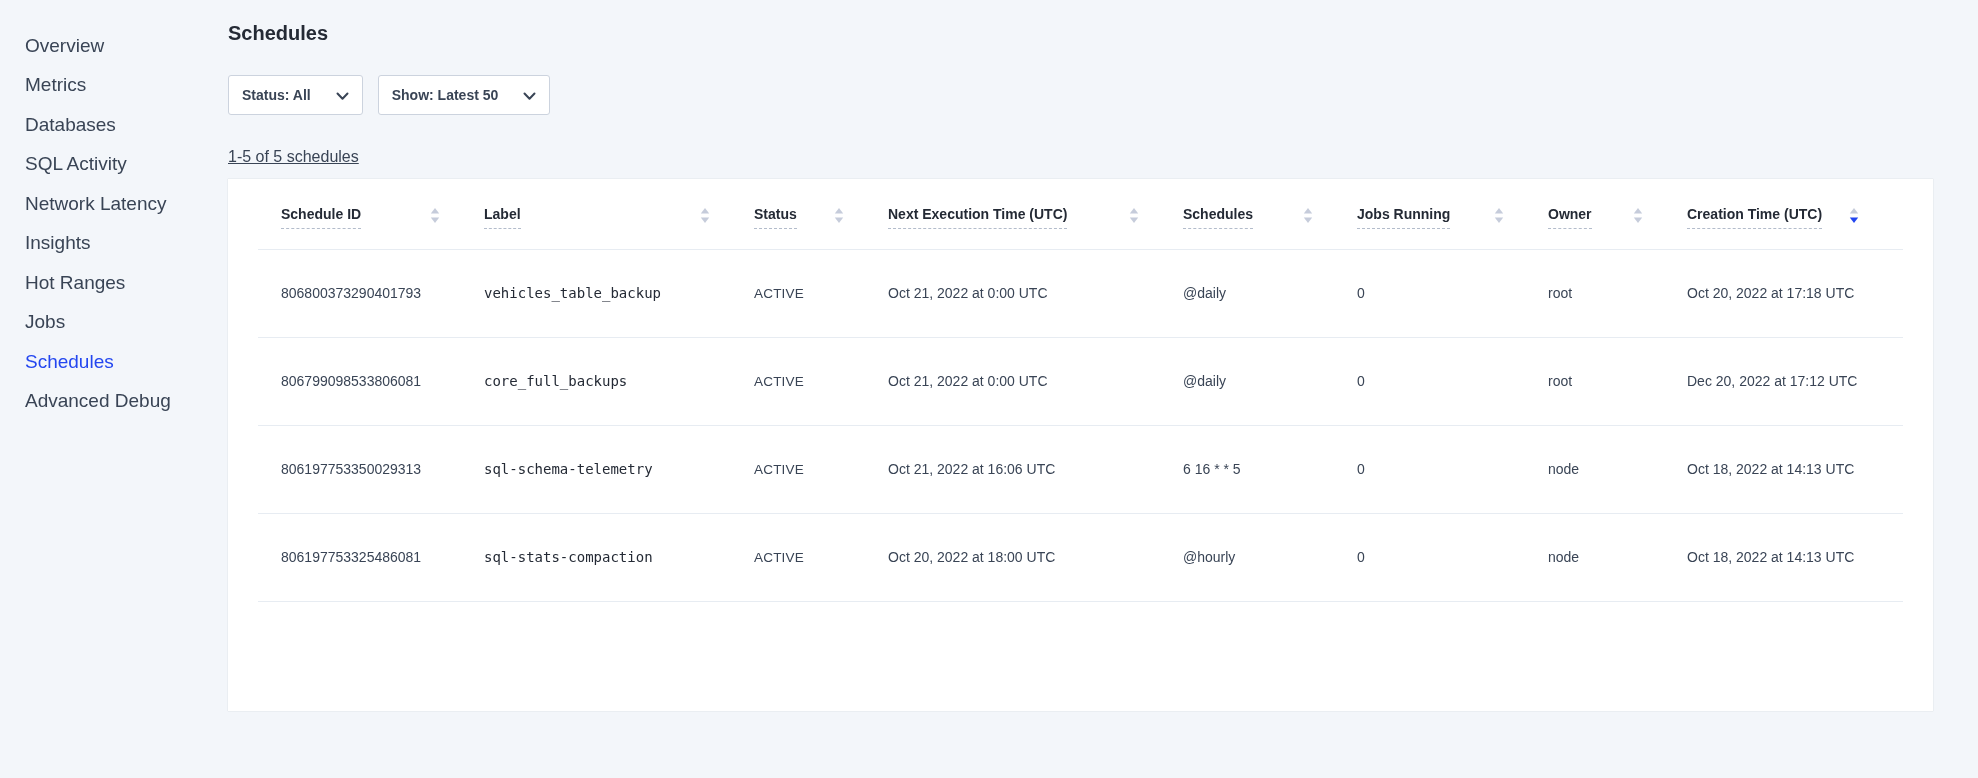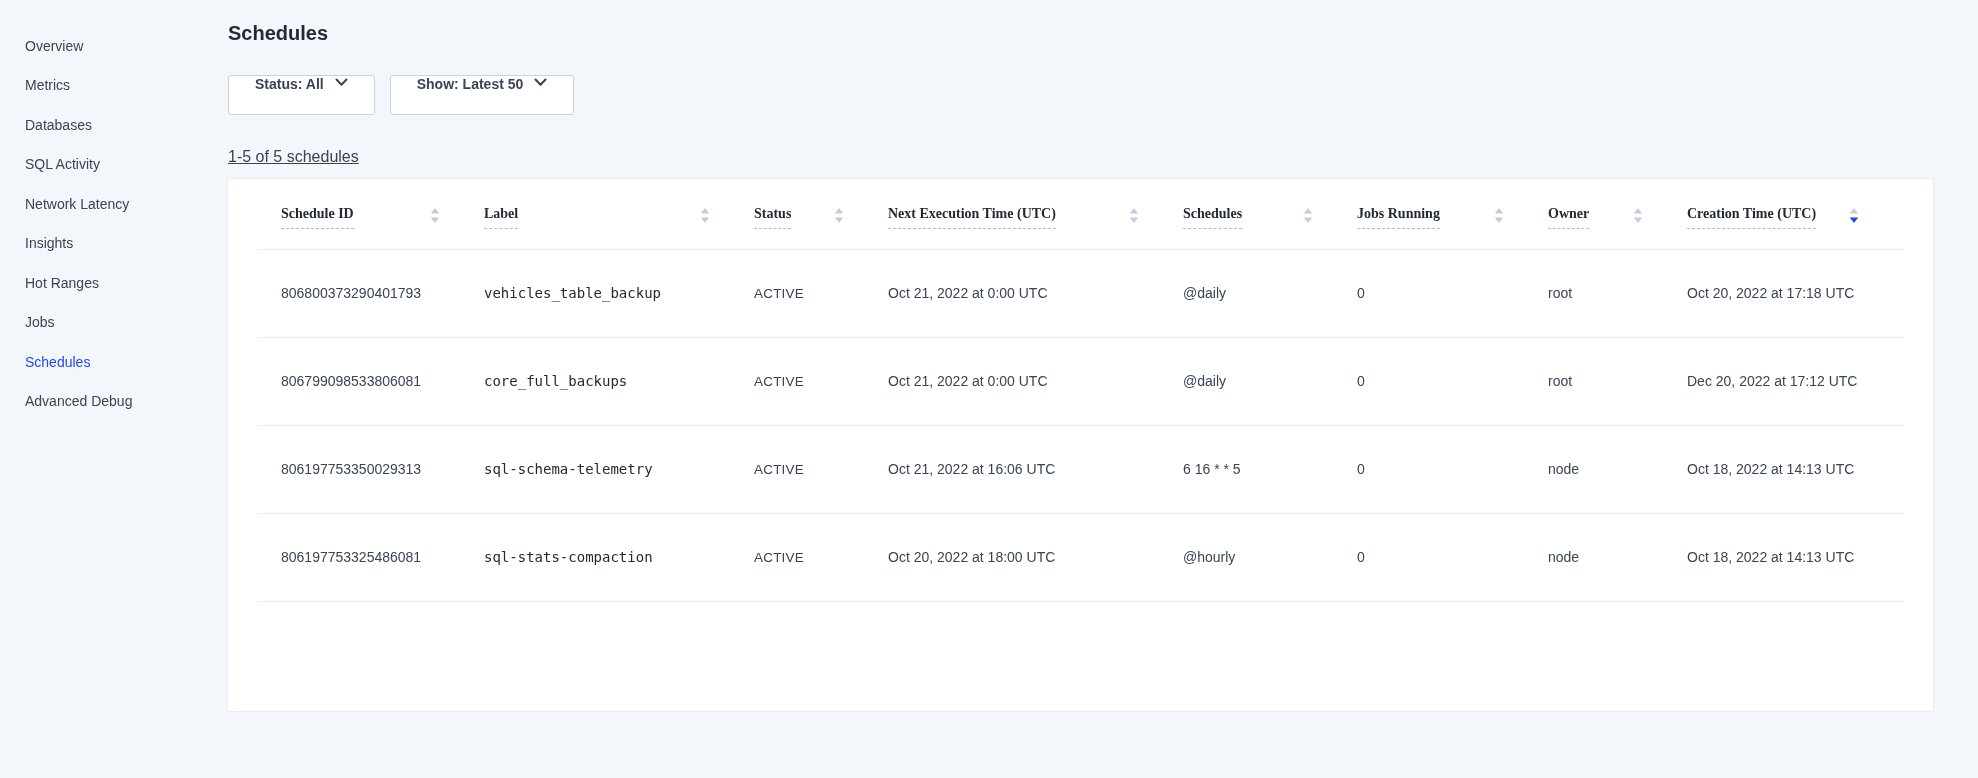--- a/index.html
+++ b/index.html
@@ -20,21 +20,21 @@
     font-family:"Liberation Sans", sans-serif;
     color:var(--text);
     position:relative;
   }
   
   .sidebar{
     position:absolute;left:0;top:0;width:215px;height:778px;
     padding:26px 0 0 25px;
   }
   .nav-item{
-    font-size:14px;
+    font-size:19px;
     color:var(--text);
     height:39.5px;
     display:flex;align-items:center;
     cursor:pointer;
     white-space:nowrap;
   }
   .nav-item.active{color:var(--accent);}
   
   .main{
     position:absolute;left:228px;top:0;width:1705px;
@@ -47,22 +47,22 @@
   }
   .filter-row{
     margin-top:30px;
     display:flex;gap:15px;
   }
   .dropdown-btn{
     height:40px;
     background:#fff;
     border:1px solid var(--btn-border);
     border-radius:3px;
-    display:inline-flex;gap:11px;
-    padding:0 26px;
+    display:inline-flex;align-items:center;gap:25px;
+    padding:0 13px;
     font-size:14px;font-weight:700;color:var(--text);
     font-family:"Liberation Sans", sans-serif;
     cursor:pointer;
   }
   .chev{display:inline-flex;margin-top:2px;}
   .results-count{
     margin-top:33px;
     font-size:16px;
     color:var(--text);
     text-decoration:underline;
@@ -83,21 +83,20 @@
   }
   col.c0{width:226px;} col.c1{width:270px;} col.c2{width:134px;}
   col.c3{width:295px;} col.c4{width:174px;} col.c5{width:191px;}
   col.c6{width:139px;}
   th{
     height:70px;
     text-align:center;
     vertical-align:middle;
     border-bottom:1px solid var(--divider);
     padding:8px 44px 0 0;
-    font-family:Liberation Serif, serif;
   }
   th .th-inner{
     display:flex;align-items:center;justify-content:space-between;gap:8px;
   }
   th .col-label{
     font-size:14px;font-weight:700;color:var(--text-dark);
     border-bottom:1px dashed var(--dash);
     padding-bottom:6px;
     white-space:nowrap;
     cursor:pointer;

